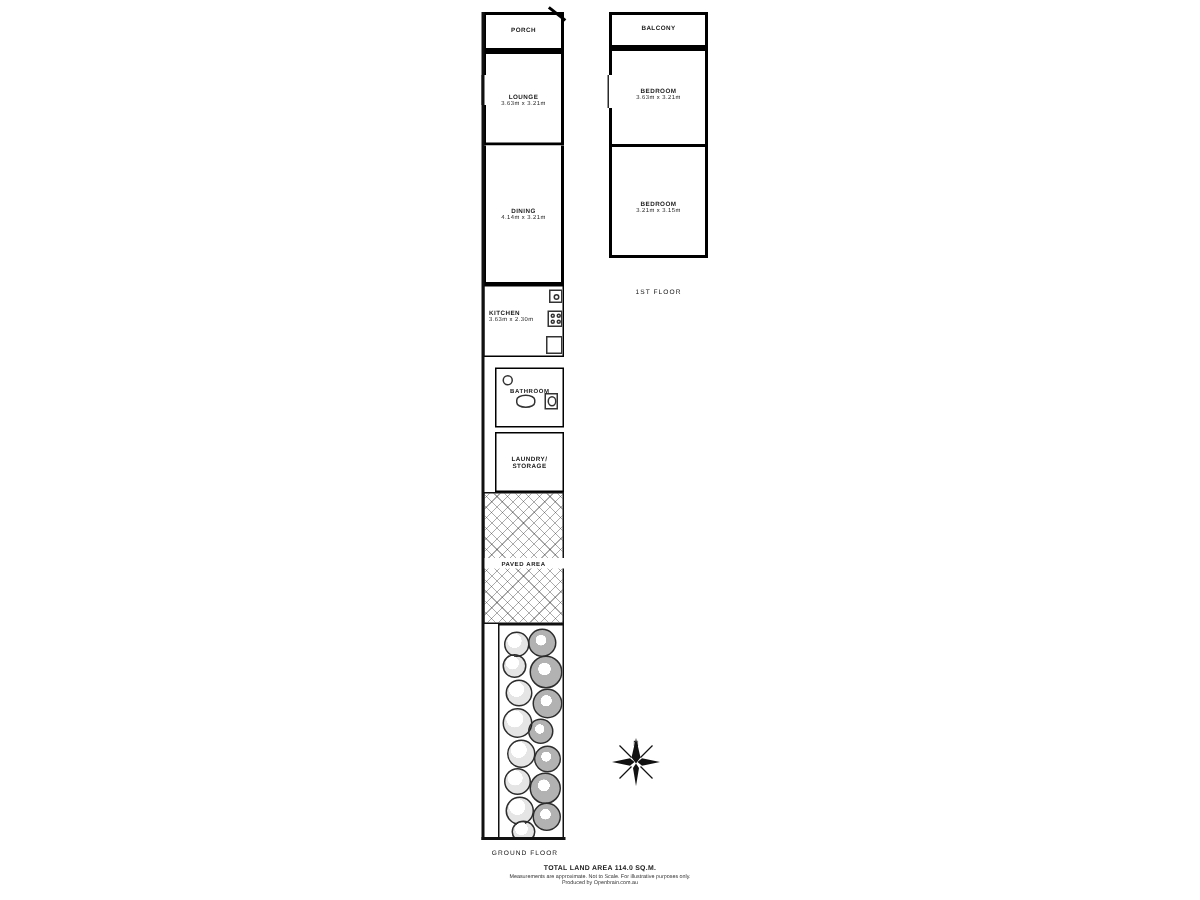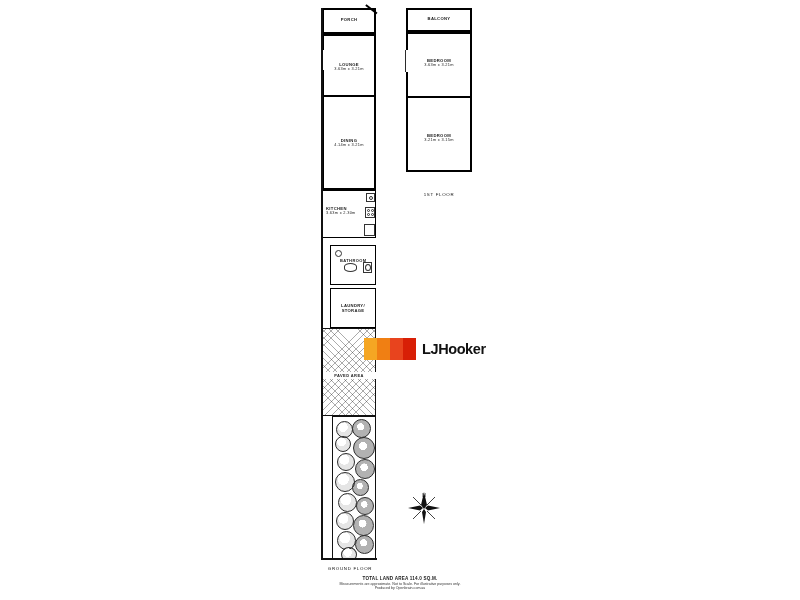--- a/index.html
+++ b/index.html
@@ -269,29 +269,20 @@
   <div class="wall" style="left:452px; top:100px; width:1.3px; height:12px; transform:rotate(28deg); transform-origin:top center;"></div>
 
   <div class="room-box" style="left:406px; top:98px; width:66px; height:74px; border-top:none;"></div>
   <div class="room-label" style="left:406px; top:133px; width:66px;">
     <span class="name">BEDROOM</span>
     <span class="dim">3.21m x 3.15m</span>
   </div>
 
   <div class="floor-caption" style="left:404px; top:192px; width:70px;">1ST FLOOR</div>
 
-  <div class="brand" style="left:364px; top:338px;">
-    <div class="swatch" style="background:#f5a623;"></div>
-    <div class="swatch" style="background:#f07f13;"></div>
-    <div class="swatch" style="background:#e8441e;"></div>
-    <div class="swatch" style="background:#d81f06;"></div>
-    <div class="plate">
-      <span class="mark"><span class="lj">LJ</span><span>Hooker</span></span>
-    </div>
-  </div>
 
   <div class="north" style="left:404px; top:488px; width:40px; height:40px;">
     <svg width="40" height="40" viewBox="0 0 40 40">
       <polygon points="20,4 23,17 20,21 17,17" fill="#111"></polygon>
       <polygon points="20,36 22,24 20,21 18,24" fill="#111"></polygon>
       <polygon points="36,20 24,22.5 21,20 24,17.5" fill="#111"></polygon>
       <polygon points="4,20 16,17.5 19,20 16,22.5" fill="#111"></polygon>
       <line x1="9" y1="9" x2="17" y2="17" stroke="#111" stroke-width="0.8"></line>
       <line x1="31" y1="9" x2="23" y2="17" stroke="#111" stroke-width="0.8"></line>
       <line x1="9" y1="31" x2="17" y2="23" stroke="#111" stroke-width="0.8"></line>

